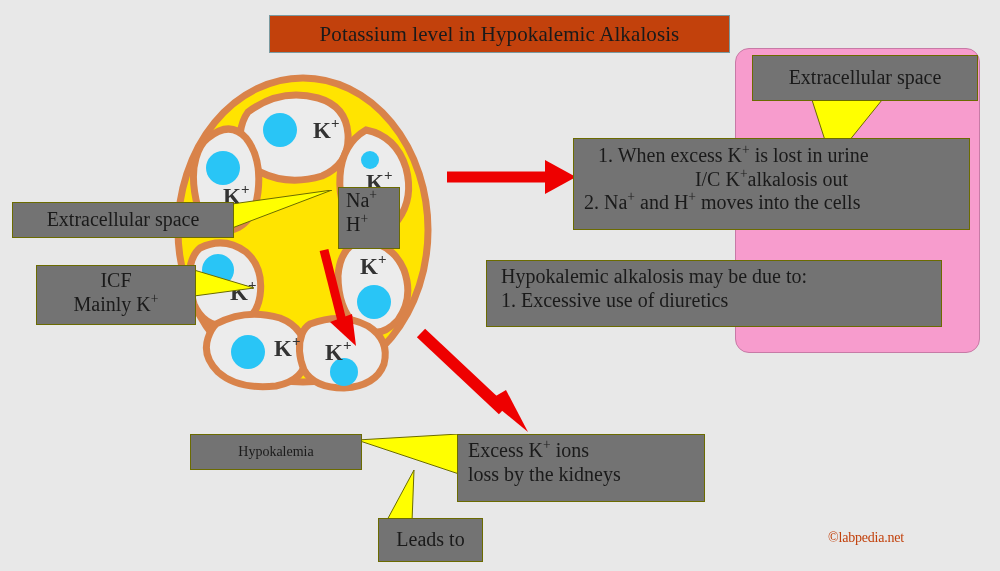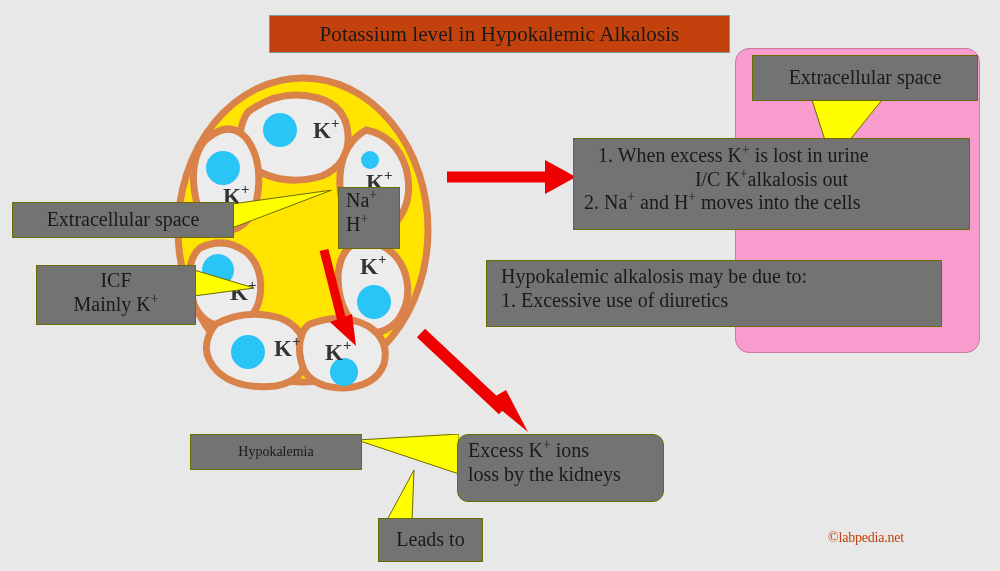--- a/index.html
+++ b/index.html
@@ -70,24 +70,23 @@
     font-size: 20px; text-align: left; margin-left: 20px;
   }
 
   #box-hypokalemia {
     left: 190px; top: 434px; width: 172px; height: 36px;
     display: flex; align-items: center; justify-content: center;
     font-size: 14px;
   }
 
   #box-excess {
-    left: 457px; top: 434px; width: 207px; height: 68px;
+    left: 457px; top: 434px; width: 248px; height: 68px;
     padding: 4px 0 0 10px;
     font-size: 20px;
-    border-radius: 11px;
   }
   #excess-tail { left: 357px; top: 434px; width: 102px; height: 46px; }
   #leads-tail  { left: 370px; top: 470px; width: 120px; height: 52px; }
 
   #box-leads {
     left: 378px; top: 518px; width: 105px; height: 44px;
     display: flex; align-items: center; justify-content: center;
     font-size: 20px;
   }
 

